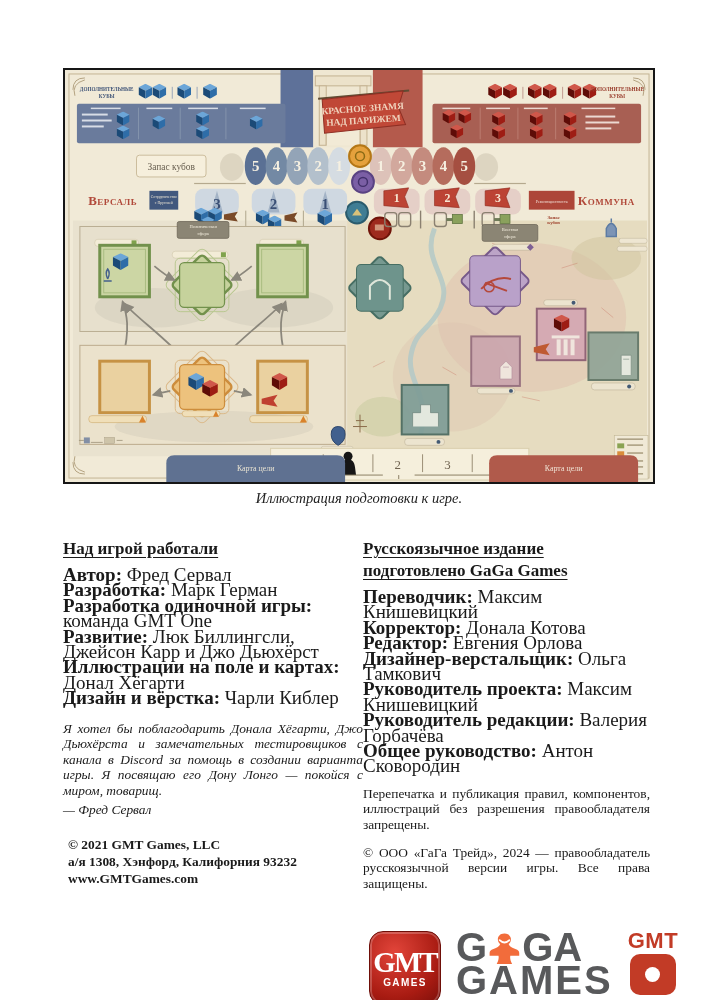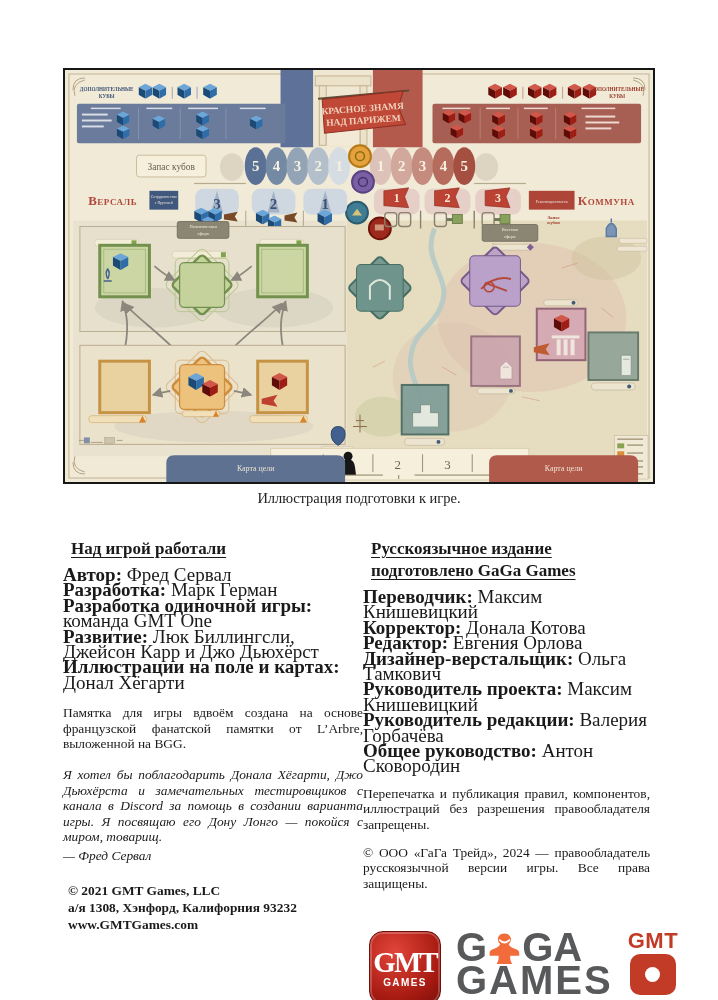--- a/index.html
+++ b/index.html
@@ -3,28 +3,28 @@
 <meta charset="utf-8">
 <style>
   html,body{margin:0;padding:0;background:#fff;}
   .page{position:relative;width:718px;height:1000px;background:#ffffff;overflow:hidden;
         font-family:"Liberation Serif",serif;color:#1a1a1a;}
   
   .board{position:absolute;left:63px;top:68px;width:592px;height:416px;
          border:2px solid #161616;box-sizing:border-box;background:#f1ead7;}
   .board svg{display:block;width:100%;height:100%;}
   .caption{position:absolute;left:63px;top:490px;width:592px;text-align:center;
-           font-size:14.5px;color:#222;}
+           font-style:italic;font-size:14.5px;color:#222;}
   
   .col{position:absolute;top:538px;}
   .col-left{left:63px;width:300px;}
   .col-right{left:363px;width:287px;}
   .h{font-size:17px;font-weight:bold;line-height:22px;}
   .h span{text-decoration:underline;text-underline-offset:3px;}
-  .hwrap{margin:0 0 7px 8px;}
+  .hwrap{margin:0 0 7px 0;}
   .entries p{margin:0;font-size:19px;line-height:15.4px;}
   .entries b{font-weight:bold;}
   .par{margin:15px 0 0 0;font-size:13.4px;line-height:15.6px;text-align:justify;}
   .ital{font-style:italic;}
   .sig{margin:3px 4px 0 0;font-size:13.4px;font-style:italic;}
   .pub{margin:18px 0 0 5px;font-size:13.4px;line-height:17px;font-weight:bold;}
   .pub p{margin:0;}
   
   .logos{display:flex;gap:15px;margin-top:40px;margin-left:6px;
          font-family:"Liberation Sans",sans-serif;}
@@ -468,22 +468,22 @@
   <div class="col col-left">
     <div class="h hwrap">
       <span>Над игрой работали</span>
     </div>
     <div class="entries">
       <p><b>Автор:</b> <span>Фред Сервал</span></p>
       <p><b>Разработка:</b> <span>Марк Герман</span></p>
       <p><b>Разработка одиночной игры:</b> <span>команда GMT One</span></p>
       <p><b>Развитие:</b> <span>Люк Биллингсли, Джейсон Карр и  Джо Дьюхёрст</span></p>
       <p><b>Иллюстрации на поле и картах:</b> <span>Донал Хёгарти</span></p>
+      <p><b>Дизайн и вёрстка:</b> <span>Чарли Киблер</span></p>
     </div>
-    <p class="par">Памятка для игры вдвоём создана на основе французской фанатской памятки от L’Arbre, выложенной на BGG.</p>
     <p class="par ital">Я хотел бы поблагодарить Донала Хёгарти, Джо Дьюхёрста и замечательных тестировщиков с канала в Discord за помощь в создании варианта игры. Я посвящаю его Дону Лонго — покойся с миром, товарищ.</p>
     <p class="sig">— Фред Сервал</p>
     <div class="pub">
       <p>© 2021 GMT Games, LLC</p>
       <p>а/я 1308, Хэнфорд, Калифорния 93232</p>
       <p>www.GMTGames.com</p>
     </div>
   </div>
 
   <div class="col col-right">

